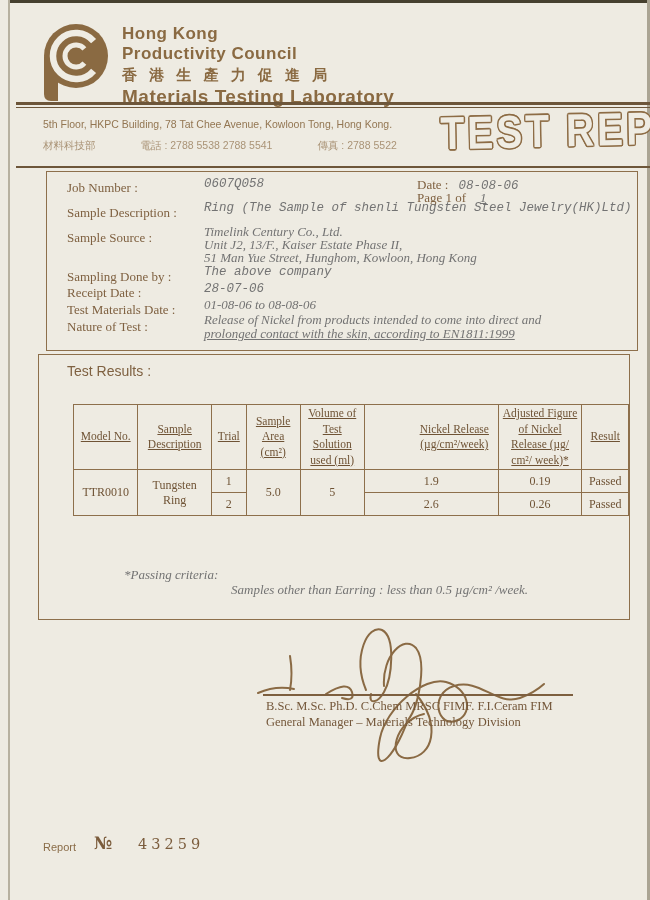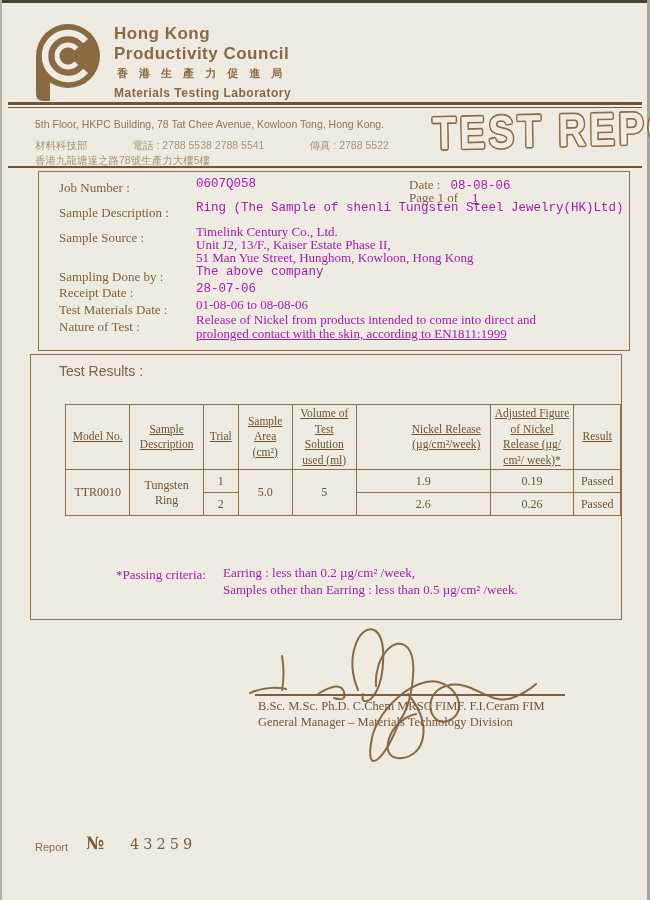--- a/index.html
+++ b/index.html
@@ -5,43 +5,43 @@
   html,body{margin:0;padding:0;}
   body{
     width:650px;height:900px;position:relative;overflow:hidden;
     background:#eeebe2;
     font-family:"Liberation Serif", serif;
     color:#7b5c3c;
   }
   .edge-top{position:absolute;left:0;top:0;width:650px;height:3px;background:#46402f;}
   .edge-left{position:absolute;left:0;top:0;width:2px;height:900px;background:#b7b1a0;}
   .edge-right{position:absolute;right:0;top:0;width:3px;height:900px;background:#aaa493;}
-  .paper{position:absolute;inset:0;}
+  .paper{position:absolute;inset:0;margin-left:8px;}
   .abs{position:absolute;}
 
   
   .org{font-family:"Liberation Sans",sans-serif;font-weight:bold;color:#8a6a42;}
   .org-en{font-size:17px;line-height:20px;letter-spacing:.5px;}
-  .org-zh{font-size:11px;letter-spacing:4px;margin-top:2px;text-align:center;}
-  .lab{font-family:"Liberation Sans",sans-serif;font-weight:bold;font-size:12px;color:#8a6a42;letter-spacing:.5px;}
+  .org-zh{font-size:15px;letter-spacing:4px;margin-top:2px;text-align:center;}
+  .lab{font-family:"Liberation Sans",sans-serif;font-weight:bold;font-size:19px;color:#8a6a42;letter-spacing:.5px;}
   .rule{position:absolute;left:8px;width:634px;background:#6d563a;}
   .contact{font-family:"Liberation Sans",sans-serif;font-size:10.5px;color:#937652;}
   .contact-row{display:flex;gap:28px;}
 
   .title-outline{
     font-family:"Liberation Sans",sans-serif;font-weight:bold;
     font-size:39px;letter-spacing:3px;color:#efece3;
     text-shadow:-1.4px 0 #8d6c45,1.4px 0 #8d6c45,0 -1.4px #8d6c45,0 1.4px #8d6c45,
                 -1px -1px #8d6c45,1px 1px #8d6c45,-1px 1px #8d6c45,1px -1px #8d6c45;
     transform:scaleY(1.18) rotate(-1.2deg);transform-origin:left top;white-space:nowrap;
   }
 
   .box{position:absolute;border:1.5px solid #8d6f4b;}
   .lbl{font-size:13px;color:#7f6141;white-space:nowrap;}
-  .val{font-size:13px;color:#a21caf;white-space:nowrap;}
+  .val{font-size:13px;color:#737373;white-space:nowrap;font-style:italic;}
   .mono{font-family:"Liberation Mono",monospace;font-size:12.5px;}
   .u{text-decoration:underline;}
 
   table.results{border-collapse:collapse;font-size:11.5px;color:#6f5335;}
   table.results th,table.results td{border:1px solid #8d6f4b;text-align:center;vertical-align:middle;padding:1px 2px;}
   table.results th{font-weight:normal;text-decoration:underline;line-height:1.35;}
   table.results td{font-size:12px;}
 
   .sig-line{position:absolute;height:1.5px;background:#7d5f3f;}
   .sig-name{font-size:12.5px;color:#74573a;line-height:16px;white-space:nowrap;}
@@ -76,21 +76,20 @@
   <div class="rule" style="top:102px;height:2.5px;"></div>
   <div class="rule" style="top:107px;height:1px;"></div>
 
   <div class="abs contact" style="left:35px;top:117px;width:420px;">
     <div style="margin-top:1px;">5th Floor, HKPC Building, 78 Tat Chee Avenue, Kowloon Tong, Hong Kong.</div>
     <div class="contact-row" style="margin-top:9px;opacity:.75;gap:45px;">
       <span>材料科技部</span>
       <span>電話 : 2788 5538 2788 5541</span>
       <span>傳真 : 2788 5522</span>
     </div>
-    <div style="margin-top:1px;opacity:.75;">香港九龍塘達之路78號生產力大樓5樓</div>
   </div>
 
   <div class="abs title-outline" style="left:432px;top:108px;">TEST REPORT</div>
 
   <div class="rule" style="top:166px;height:1.5px;"></div>
 
   <div class="box" style="left:38px;top:171px;width:590px;height:178px;">
     <div class="abs lbl" style="left:20px;top:8px;">Job Number :</div>
     <div class="abs val mono" style="left:157px;top:5px;">0607Q058</div>
     <div class="abs" style="left:370px;top:3px;">
@@ -152,21 +151,20 @@
       <tr style="height:23px;">
         <td>2</td>
         <td>2.6</td>
         <td>0.26</td>
         <td>Passed</td>
       </tr>
     </tbody>
       </table>
 
     <div class="abs val" style="left:85px;top:212px;">*Passing criteria:</div>
-    <div class="abs val" style="left:192px;top:210px;">Earring : less than 0.2 µg/cm² /week,</div>
     <div class="abs val" style="left:192px;top:227px;">Samples other than Earring : less than 0.5 µg/cm² /week.</div>
   </div>
 
   <div class="abs" style="left:240px;top:598px;width:300px;height:175px;">
     <svg width="300" height="175" viewBox="0 0 300 175">
       <g fill="none" stroke="#8a6a44" stroke-width="2" stroke-linecap="round">
         <path d="M10,95 q18,-8 36,-4"></path>
         <path d="M42,58 q3,18 0,34"></path>
         <path d="M78,96 q22,-14 26,-2 q3,10 -10,6"></path>
         <path d="M118,92 c-14,-34 2,-66 16,-60 c14,7 10,48 2,62 c-6,11 -16,13 -13,2"></path>

